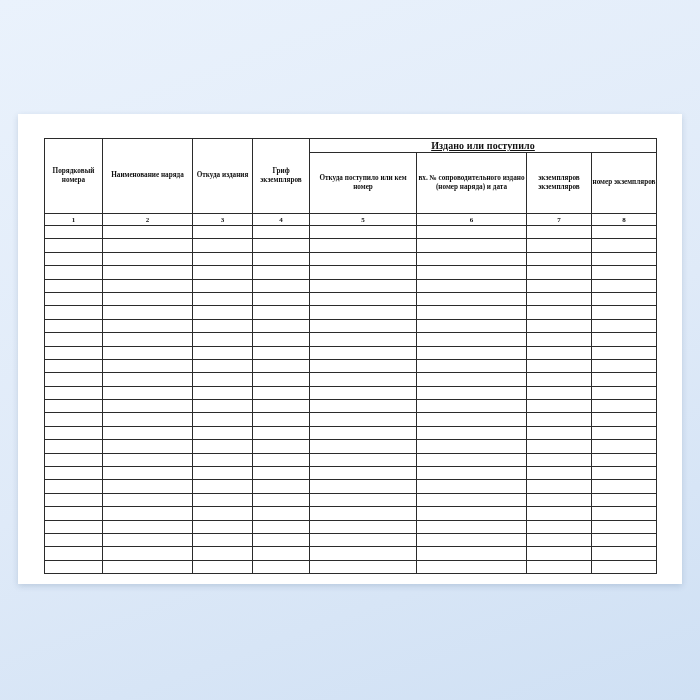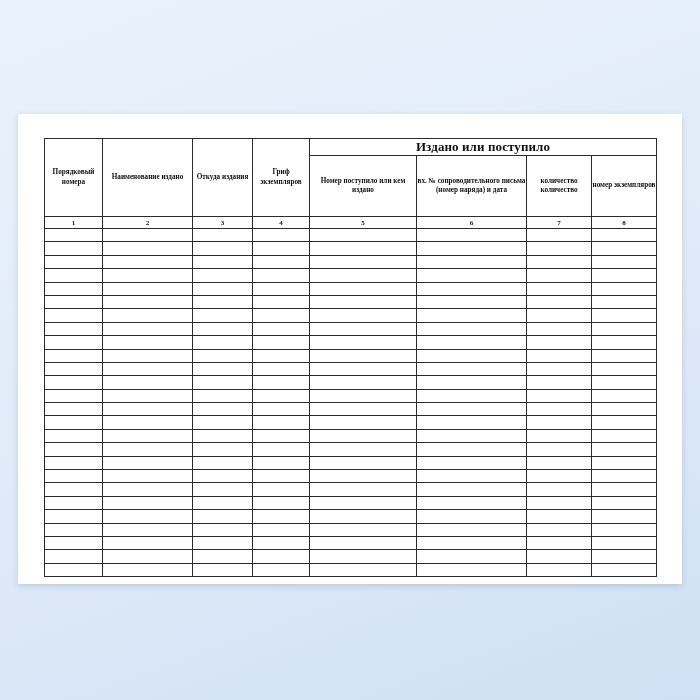--- a/index.html
+++ b/index.html
@@ -44,23 +44,24 @@
     border: 1px solid #2b2b2b;
     padding: 0;
     margin: 0;
     text-align: center;
     vertical-align: middle;
     font-weight: bold;
     color: #111;
   }
   th.group-head {
     height: 13px;
-    font-size: 13px;
+    font-size: 10px;
     font-weight: bold;
     letter-spacing: 0.1px;
+    text-decoration: underline;
   }
   th.col-head {
     font-size: 7.2px;
     line-height: 1.28;
     font-weight: bold;
     padding: 2px 2px;
     height: 60px;
   }
   th.col-head.tall {
     height: 73px;
@@ -96,29 +97,29 @@
             <col class="c3">
             <col class="c4">
           <col class="c5">
             <col class="c6">
             <col class="c7">
             <col class="c8">
         </colgroup>
         <thead>
           <tr>
             <th class="col-head tall" rowspan="2">Порядковый номера</th>
-            <th class="col-head tall" rowspan="2">Наименование издано</th>
+            <th class="col-head tall" rowspan="2">Наименование наряда</th>
             <th class="col-head tall" rowspan="2">Откуда издания</th>
             <th class="col-head tall" rowspan="2">Гриф экземпляров</th>
             <th class="group-head" colspan="4">Издано или поступило</th>
           </tr>
           <tr>
-            <th class="col-head">Номер поступило или кем издано</th>
-            <th class="col-head">вх. № сопроводительного письма (номер наряда) и дата</th>
-            <th class="col-head">количество количество</th>
+            <th class="col-head">Откуда поступило или кем номер</th>
+            <th class="col-head">вх. № сопроводительного издано (номер наряда) и дата</th>
+            <th class="col-head">экземпляров экземпляров</th>
             <th class="col-head">номер экземпляров</th>
           </tr>
           <tr>
             <td class="num-row">1</td>
             <td class="num-row">2</td>
             <td class="num-row">3</td>
             <td class="num-row">4</td>
             <td class="num-row">5</td>
             <td class="num-row">6</td>
             <td class="num-row">7</td>

